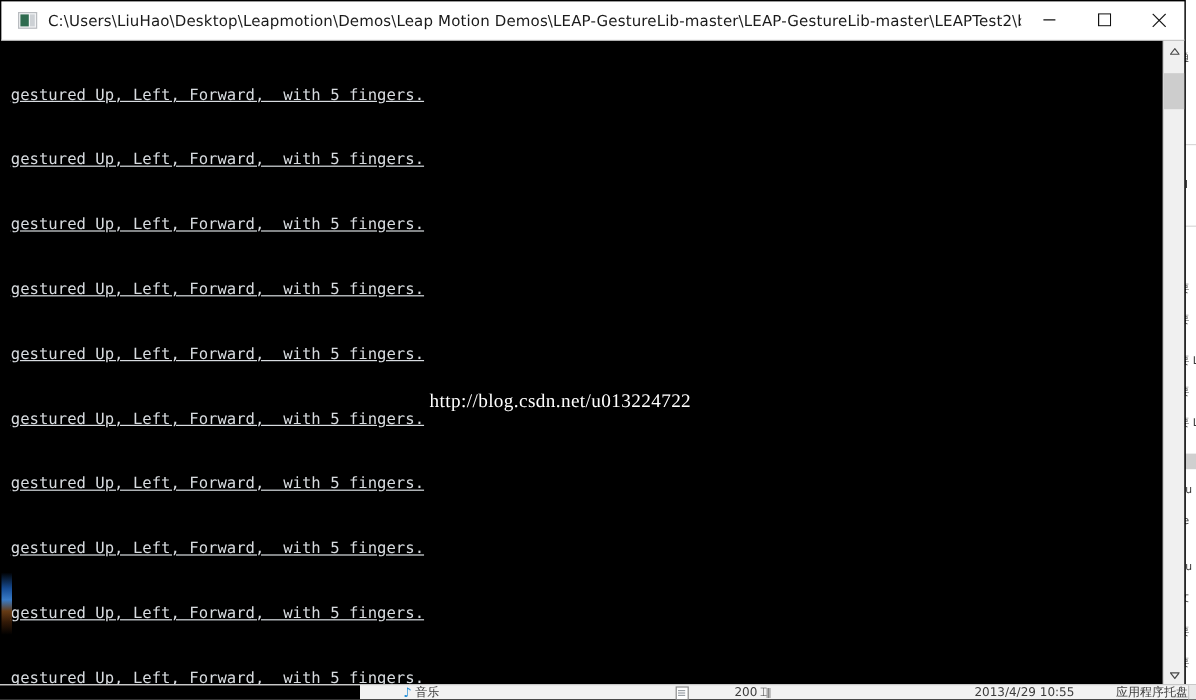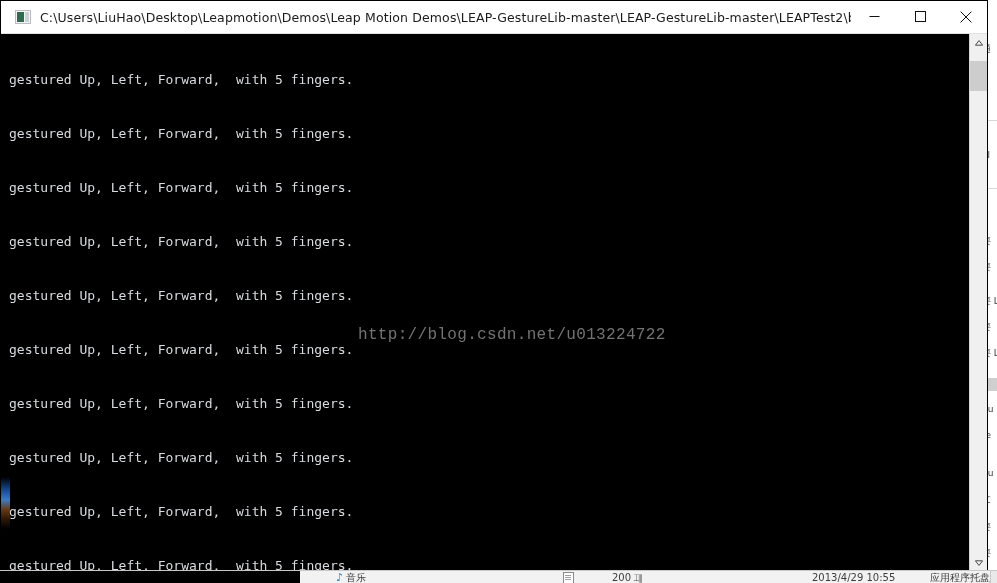--- a/index.html
+++ b/index.html
@@ -72,40 +72,40 @@
     position:absolute;left:0;top:33px;width:988px;height:537px;
     background:#000;overflow:hidden;
   }
   .con-text{
     position:absolute;left:8px;top:1px;
     font-family:"DejaVu Sans Mono","Liberation Mono",monospace;
     font-size:13px;line-height:18px;
     color:#d8dce0;
     white-space:pre;
   }
-  .con-line{height:18px;}
+  .con-line{height:18px;text-decoration:underline;}
 
   
   .glow{
     position:absolute;left:0;top:443px;width:9px;height:52px;
     background:linear-gradient(180deg,
       rgba(10,40,90,0) 0%,
       rgba(26,90,175,.85) 26%,
       rgba(60,130,210,.95) 44%,
       rgba(120,70,25,.85) 62%,
       rgba(90,45,12,.55) 80%,
       rgba(0,0,0,0) 100%);
     pointer-events:none;
   }
 
   
   .watermark{
     position:absolute;left:357px;top:292px;
-    font-family:Liberation Mono, monospace;
-    font-size:16px;color:#737373;white-space:nowrap;
+    font-family:Liberation Serif, serif;
+    font-size:16px;color:#ffffff;white-space:nowrap;
     letter-spacing:.02em;
   }
 
   
   .scrollbar{
     position:absolute;right:0;top:33px;width:18px;height:537px;
     background:#f0f0f0;border-left:1px solid #d4d4d4;box-sizing:border-box;
   }
   .sb-arrow{
     position:absolute;left:0;width:17px;height:17px;

